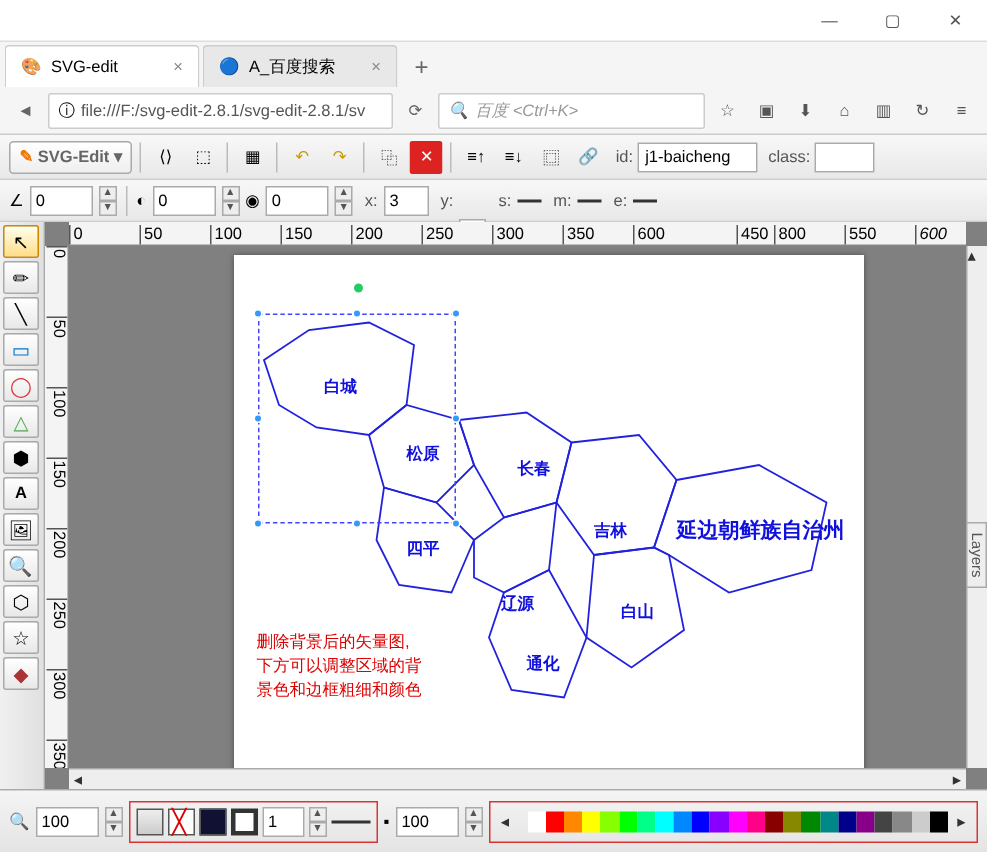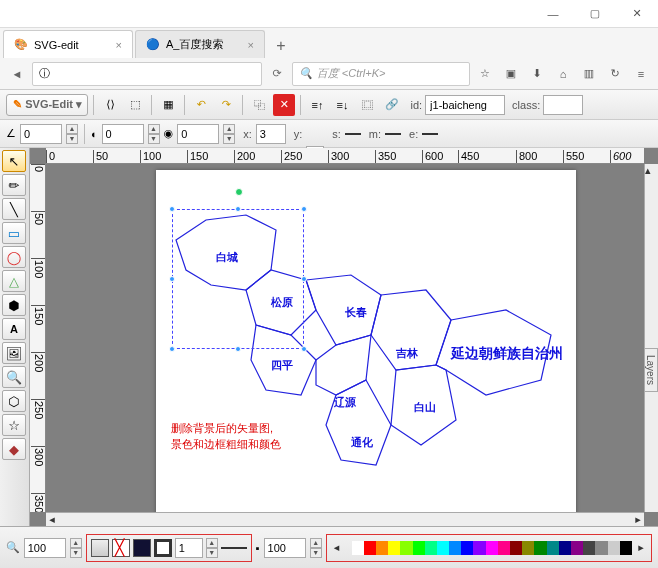--- a/index.html
+++ b/index.html
@@ -82,20 +82,21 @@
     <span>A_百度搜索</span>
     <span class="tab-close">×</span>
   </div>
   <div class="tab-new">+</div>
 </div>
 
 <div class="urlbar">
   <div class="nav-btn">◄</div>
   <div class="url-field">
     <span>ⓘ</span>
+    <span class="url-text">file:///F:/svg-edit-2.8.1/svg-edit-2.8.1/sv</span>
   </div>
   <div class="nav-btn">⟳</div>
   <div class="search-field">
     <span>🔍</span>
     <span>百度 &lt;Ctrl+K&gt;</span>
   </div>
   <div class="icon-btn">☆</div>
   <div class="icon-btn">▣</div>
   <div class="icon-btn">⬇</div>
   <div class="icon-btn">⌂</div>
@@ -186,21 +187,21 @@
     <div class="ruler-h" id="rulerH">
         <span style="left: 0px;">0</span>
         <span style="left: 47px;">50</span>
         <span style="left: 94px;">100</span>
         <span style="left: 141px;">150</span>
         <span style="left: 188px;">200</span>
         <span style="left: 235px;">250</span>
         <span style="left: 282px;">300</span>
         <span style="left: 329px;">350</span>
         <span style="left: 376px;">600</span>
-        <span style="left: 412px;">450</span>
+        <span style="left: 445px;">450</span>
         <span style="left: 470px;">800</span>
         <span style="left: 517px;">550</span>
         <span style="left: 564px; font-style: italic;">600</span>
       </div>
     <div class="ruler-v" id="rulerV">
         <span style="top: 0px;">0</span>
         <span style="top: 47px;">50</span>
         <span style="top: 94px;">100</span>
         <span style="top: 141px;">150</span>
         <span style="top: 188px;">200</span>
@@ -227,20 +228,21 @@
         <div class="region-lbl" style="top:125px;left:115px">松原</div>
         <div class="region-lbl" style="top:135px;left:189px">长春</div>
         <div class="region-lbl" style="top:176px;left:240px">吉林</div>
         <div class="region-lbl" style="top:175px;left:295px;font-size:14px">延边朝鲜族自治州</div>
         <div class="region-lbl" style="top:188px;left:115px">四平</div>
         <div class="region-lbl" style="top:225px;left:178px">辽源</div>
         <div class="region-lbl" style="top:230px;left:258px">白山</div>
         <div class="region-lbl" style="top:265px;left:195px">通化</div>
         <div class="note" style="top:250px;left:15px">
           <div>删除背景后的矢量图,</div>
+            <div>下方可以调整区域的背</div>
             <div>景色和边框粗细和颜色</div>
         </div>
       </div>
       <div class="sel-box" style="top:45px;left:126px;width:132px;height:140px">
         <div class="rot-handle" style="top:-22px;left:62px"></div>
         <div class="handle" style="top:-4px;left:-4px"></div>
         <div class="handle" style="top:-4px;left:62px"></div>
         <div class="handle" style="top:-4px;right:-4px"></div>
         <div class="handle" style="top:66px;left:-4px"></div>
         <div class="handle" style="top:66px;right:-4px"></div>

